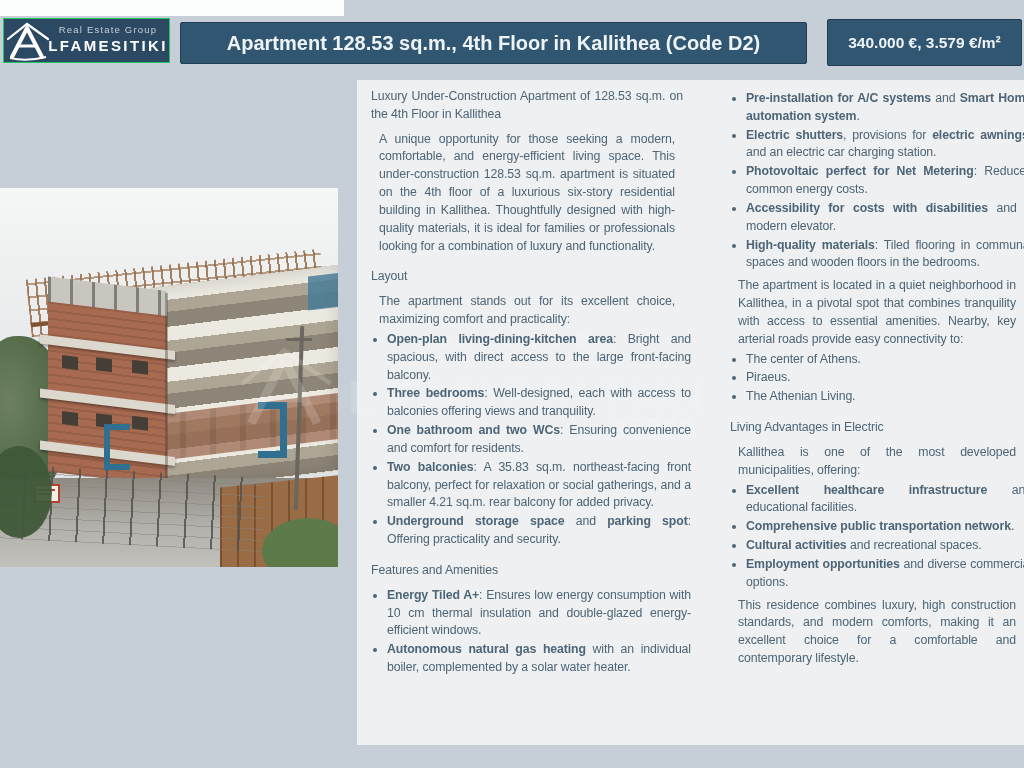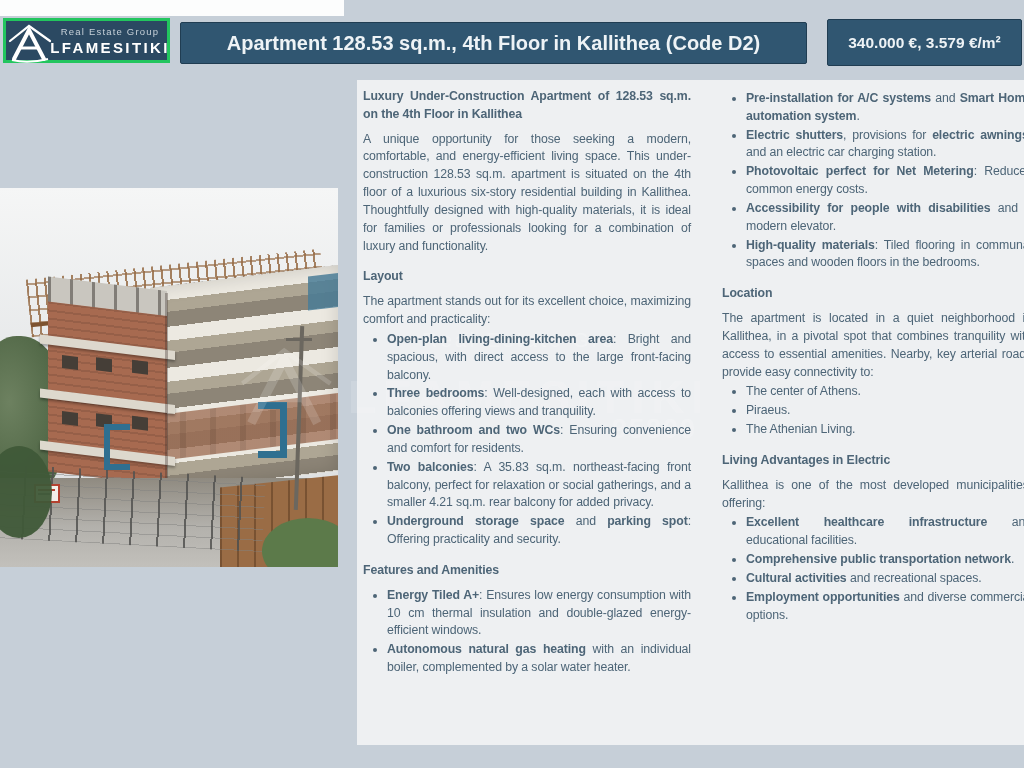--- a/index.html
+++ b/index.html
@@ -7,21 +7,21 @@
   .page{position:relative;width:1024px;height:768px;background:#eef0f2;overflow:hidden;}
 
   
   .band-top{position:absolute;left:0;top:0;width:1024px;height:80px;background:#c6cfd8;}
   .corner-white{position:absolute;left:0;top:0;width:344px;height:16px;background:#fcfdfd;}
   .left-col-bg{position:absolute;left:0;top:80px;width:357px;height:688px;background:#c6cfd8;}
   .band-bottom{position:absolute;left:0;top:745px;width:1024px;height:23px;background:#c6cfd8;}
 
   
   .logo-box{position:absolute;left:3px;top:18px;width:167px;height:45px;background:#2b4962;
-    border:3px solid #22c55e;display:flex;align-items:center;box-sizing:border-box;padding-left:30px;}
+    border:1px solid #22c55e;display:flex;align-items:center;box-sizing:border-box;padding-left:30px;}
   .logo-icon{position:absolute;left:2px;top:2px;width:50px;height:40px;}
   .logo-text{position:absolute;left:44px;top:5px;width:120px;text-align:center;}
   .logo-sub{display:block;font-size:9.5px;letter-spacing:1.2px;color:#c7d1d9;white-space:nowrap;}
   .logo-brand{display:block;font-size:15px;font-weight:bold;letter-spacing:2.4px;color:#ffffff;white-space:nowrap;margin-top:2px;}
 
   
   .bar{position:absolute;background:#305671;border:1px solid #203d52;border-radius:2px;
     display:flex;align-items:center;justify-content:center;box-sizing:border-box;
     color:#eef3f6;font-weight:bold;}
   .title-bar{left:180px;top:22px;width:627px;height:42px;font-size:20px;}
@@ -77,23 +77,23 @@
   .wm{position:absolute;color:#ffffff;white-space:nowrap;}
   .wm-icon{left:78px;top:10px;opacity:.16;}
   .wm-line1{left:262px;top:10px;font-size:21px;letter-spacing:3px;opacity:.22;}
   .wm-line2{left:188px;top:52px;font-size:46px;font-weight:bold;letter-spacing:7px;opacity:.13;}
   .wm-line3{left:452px;top:96px;font-size:27px;font-weight:bold;letter-spacing:2px;opacity:.18;}
 
   
   .col{position:absolute;top:88px;color:#4d6577;font-size:12.3px;line-height:1.45;letter-spacing:-0.1px;}
   .col-left{left:363px;width:328px;}
   .col-right{left:722px;width:310px;}
-  .col .h{font-weight:bold;margin:13px 0 7px;text-align:justify;}
+  .col .h{font-weight:normal;margin:13px 8px 7px;text-align:justify;}
   .col .h:first-child{margin-top:0;}
-  .col .p{margin:0 0 2px;text-align:justify;}
+  .col .p{margin:0 16px 2px;text-align:justify;}
   .col .ul{margin:2px 0 5px;padding-left:24px;list-style:disc;}
   .col .ul:first-child{margin-top:2px;}
   .col li{margin:0 0 1px;text-align:justify;}
   .b{font-weight:bold;}
 </style>
 </head>
 <body>
 
 <div class="page">
 
@@ -185,33 +185,33 @@
       <ul class="ul">
         <li><span class="b">Energy Tiled A+</span><span>: Ensures low energy consumption with 10 cm thermal insulation and double-glazed energy-efficient windows.</span></li>
         <li><span class="b">Autonomous natural gas heating</span><span> with an individual boiler, complemented by a solar water heater.</span></li>
       </ul>
     </div>
   <div class="col col-right">
       <ul class="ul">
         <li><span class="b">Pre-installation for A/C systems</span><span> and </span><span class="b">Smart Home automation system</span><span>.</span></li>
         <li><span class="b">Electric shutters</span><span>, provisions for </span><span class="b">electric awnings</span><span>, and an electric car charging station.</span></li>
         <li><span class="b">Photovoltaic perfect for Net Metering</span><span>: Reduces common energy costs.</span></li>
-        <li><span class="b">Accessibility for people with disabilities</span><span> and a modern elevator.</span></li>
+        <li><span class="b">Accessibility for costs with disabilities</span><span> and a modern elevator.</span></li>
         <li><span class="b">High-quality materials</span><span>: Tiled flooring in communal spaces and wooden floors in the bedrooms.</span></li>
       </ul>
-      <div class="h">Location</div>
       <p class="p">The apartment is located in a quiet neighborhood in Kallithea, in a pivotal spot that combines tranquility with access to essential amenities. Nearby, key arterial roads provide easy connectivity to:</p>
       <ul class="ul">
         <li>The center of Athens.</li>
         <li>Piraeus.</li>
         <li>The Athenian Living.</li>
       </ul>
       <div class="h">Living Advantages in Electric</div>
       <p class="p">Kallithea is one of the most developed municipalities, offering:</p>
       <ul class="ul">
         <li><span class="b">Excellent healthcare infrastructure</span><span> and educational facilities.</span></li>
         <li><span class="b">Comprehensive public transportation network</span><span>.</span></li>
         <li><span class="b">Cultural activities</span><span> and recreational spaces.</span></li>
         <li><span class="b">Employment opportunities</span><span> and diverse commercial options.</span></li>
       </ul>
+      <p class="p">This residence combines luxury, high construction standards, and modern comforts, making it an excellent choice for a comfortable and contemporary lifestyle.</p>
     </div>
 
 </div>
 
 </body></html>

